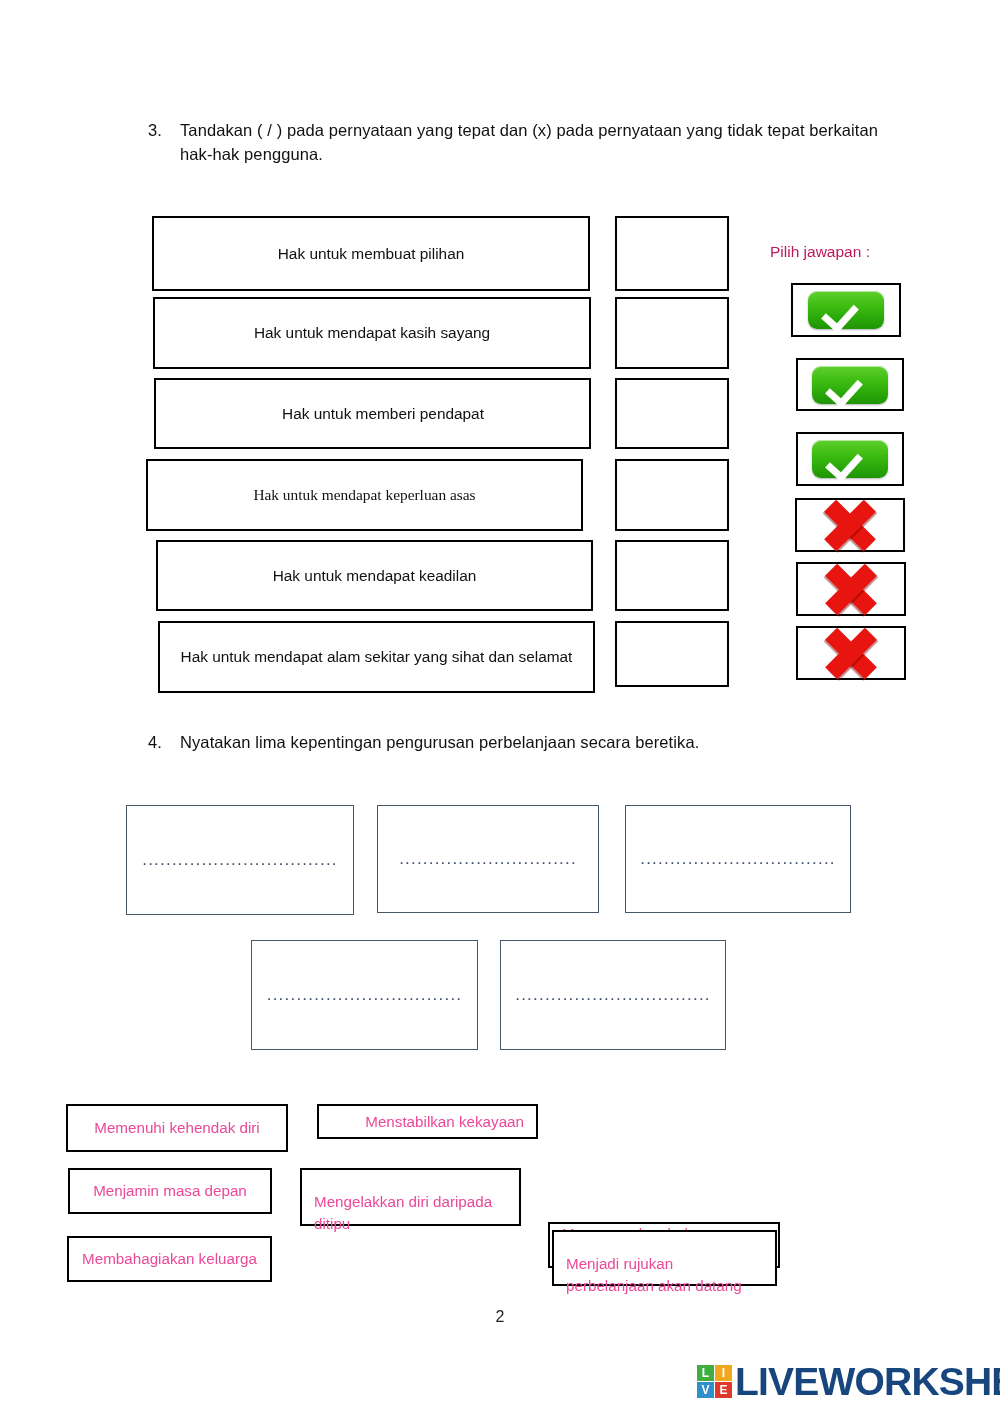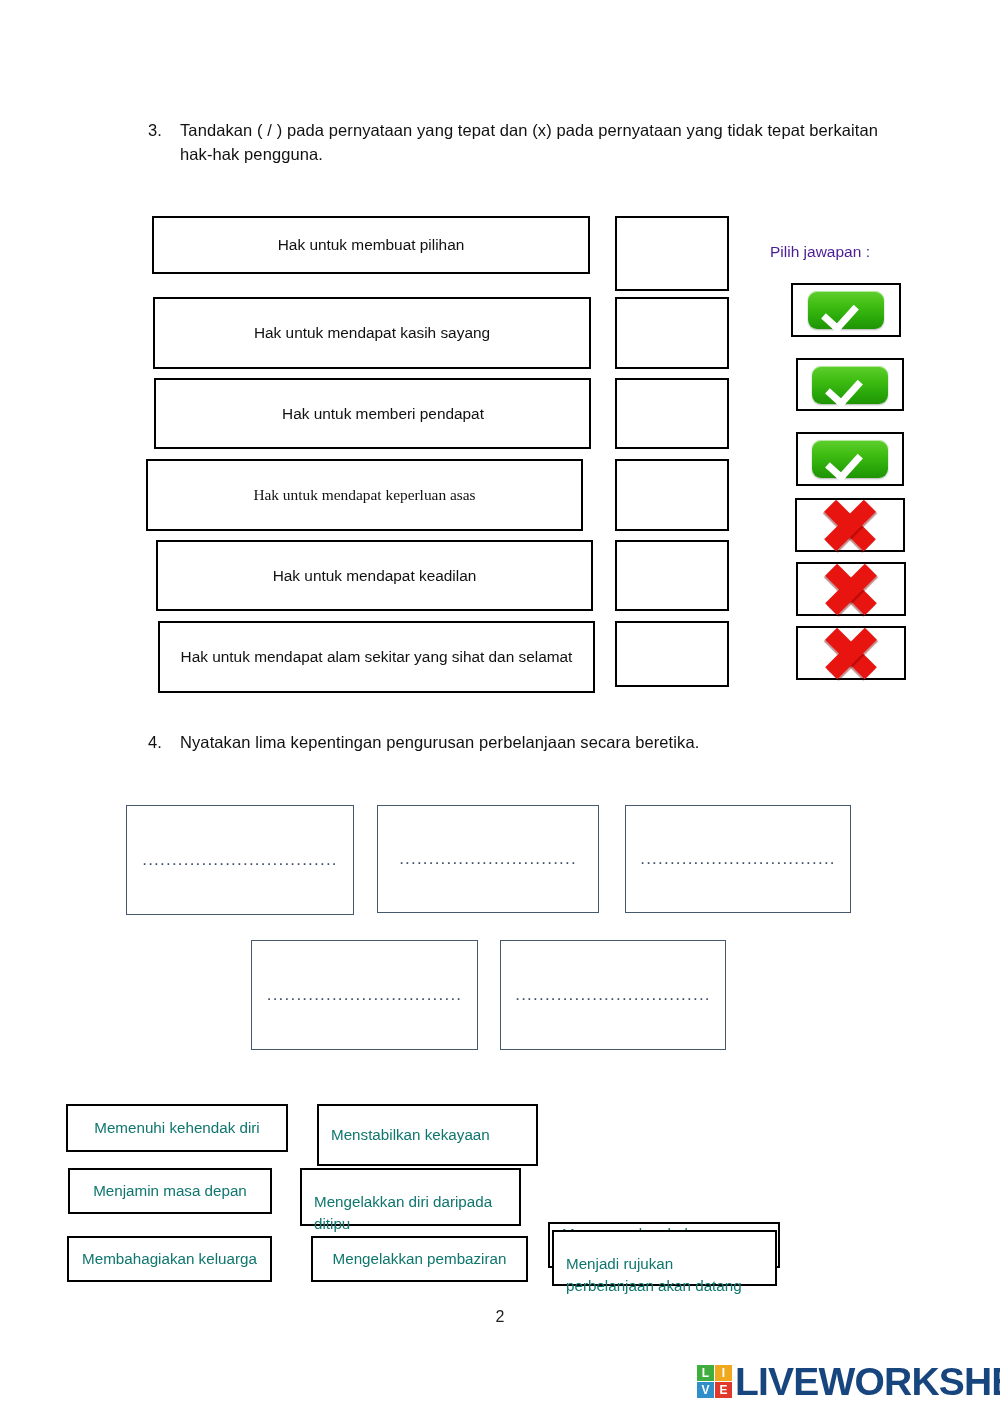--- a/index.html
+++ b/index.html
@@ -64,21 +64,21 @@
     border: 2px solid #000000;
     background: #ffffff;
   }
 
   
   .palette-label {
     position: absolute;
     left: 770px;
     top: 243px;
     font-size: 15.5px;
-    color: #4c1d95;
+    color: #be185d;
     white-space: nowrap;
   }
   .palette-item {
     position: absolute;
     border: 2px solid #000000;
     background: #ffffff;
     display: flex;
     align-items: center;
     justify-content: center;
   }
@@ -140,21 +140,21 @@
     transform: translateY(-1px);
   }
 
   
   .bank-box {
     position: absolute;
     border: 2px solid #000000;
     background: #ffffff;
     font-size: 15.2px;
     line-height: 1.42;
-    color: #0f766e;
+    color: #ec4899;
     padding: 6px 12px;
     display: flex;
     align-items: center;
   }
   .bank-box.two-line { align-items: flex-start; padding-top: 21px; }
 
   
   .page-number {
     position: absolute;
     left: 0;
@@ -203,21 +203,21 @@
 </head>
 <body>
 
 <div class="page">
 
   <div class="q-prompt" id="q3-prompt">
     <span class="q-num">3.</span>
     <span class="q-text">Tandakan ( / ) pada pernyataan yang tepat dan (x) pada pernyataan yang tidak tepat berkaitan hak-hak pengguna.</span>
   </div>
 
-  <div class="stmt-box" style="left:152px; top:216px; width:438px; height:58px;">
+  <div class="stmt-box" style="left:152px; top:216px; width:438px; height:75px;">
     <span>Hak untuk membuat pilihan</span>
   </div>
   <div class="stmt-box" style="left:153px; top:297px; width:438px; height:72px;">
     <span>Hak untuk mendapat kasih sayang</span>
   </div>
   <div class="stmt-box" style="left:154px; top:378px; width:437px; height:71px;padding-left:33px;">
     <span>Hak untuk memberi pendapat</span>
   </div>
   <div class="stmt-box" style="left:146px; top:459px; width:437px; height:72px;font-family:Liberation Serif, serif;">
     <span>Hak untuk mendapat keperluan asas</span>
@@ -283,39 +283,36 @@
   <div class="blank-box" style="left:251px; top:940px; width:227px; height:110px;">
     <span class="dots">.................................</span>
   </div>
   <div class="blank-box" style="left:500px; top:940px; width:226px; height:110px;">
     <span class="dots">.................................</span>
   </div>
 
   <div class="bank-box" style="left:66px; top:1104px; width:222px; height:48px; justify-content:center;">
     <span>Memenuhi kehendak diri</span>
   </div>
-  <div class="bank-box" style="left:317px; top:1104px; width:221px; height:62px; justify-content:flex-start;">
+  <div class="bank-box" style="left:317px; top:1104px; width:221px; height:35px; justify-content:flex-end;">
     <span>Menstabilkan kekayaan</span>
   </div>
 
   <div class="bank-box" style="left:68px; top:1168px; width:204px; height:46px; justify-content:center;">
     <span>Menjamin masa depan</span>
   </div>
   <div class="bank-box two-line" style="left:300px; top:1168px; width:221px; height:58px;">
     <span>Mengelakkan diri daripada ditipu</span>
   </div>
   <div class="bank-box" style="left:548px; top:1222px; width:232px; height:46px; justify-content:center;">
     <span>Mengurangkan bebanan hutang</span>
   </div>
 
   <div class="bank-box" style="left:67px; top:1236px; width:205px; height:46px; justify-content:center;">
     <span>Membahagiakan keluarga</span>
-  </div>
-  <div class="bank-box" style="left:311px; top:1236px; width:217px; height:46px; justify-content:center;">
-    <span>Mengelakkan pembaziran</span>
   </div>
   <div class="bank-box two-line" style="left:552px; top:1230px; width:225px; height:56px;">
     <span>Menjadi rujukan perbelanjaan akan datang</span>
   </div>
 
   <div class="page-number">2</div>
 
   <div class="lw-logo">
     <span class="lw-grid">
       <span class="lw-cell lw-l">L</span>

